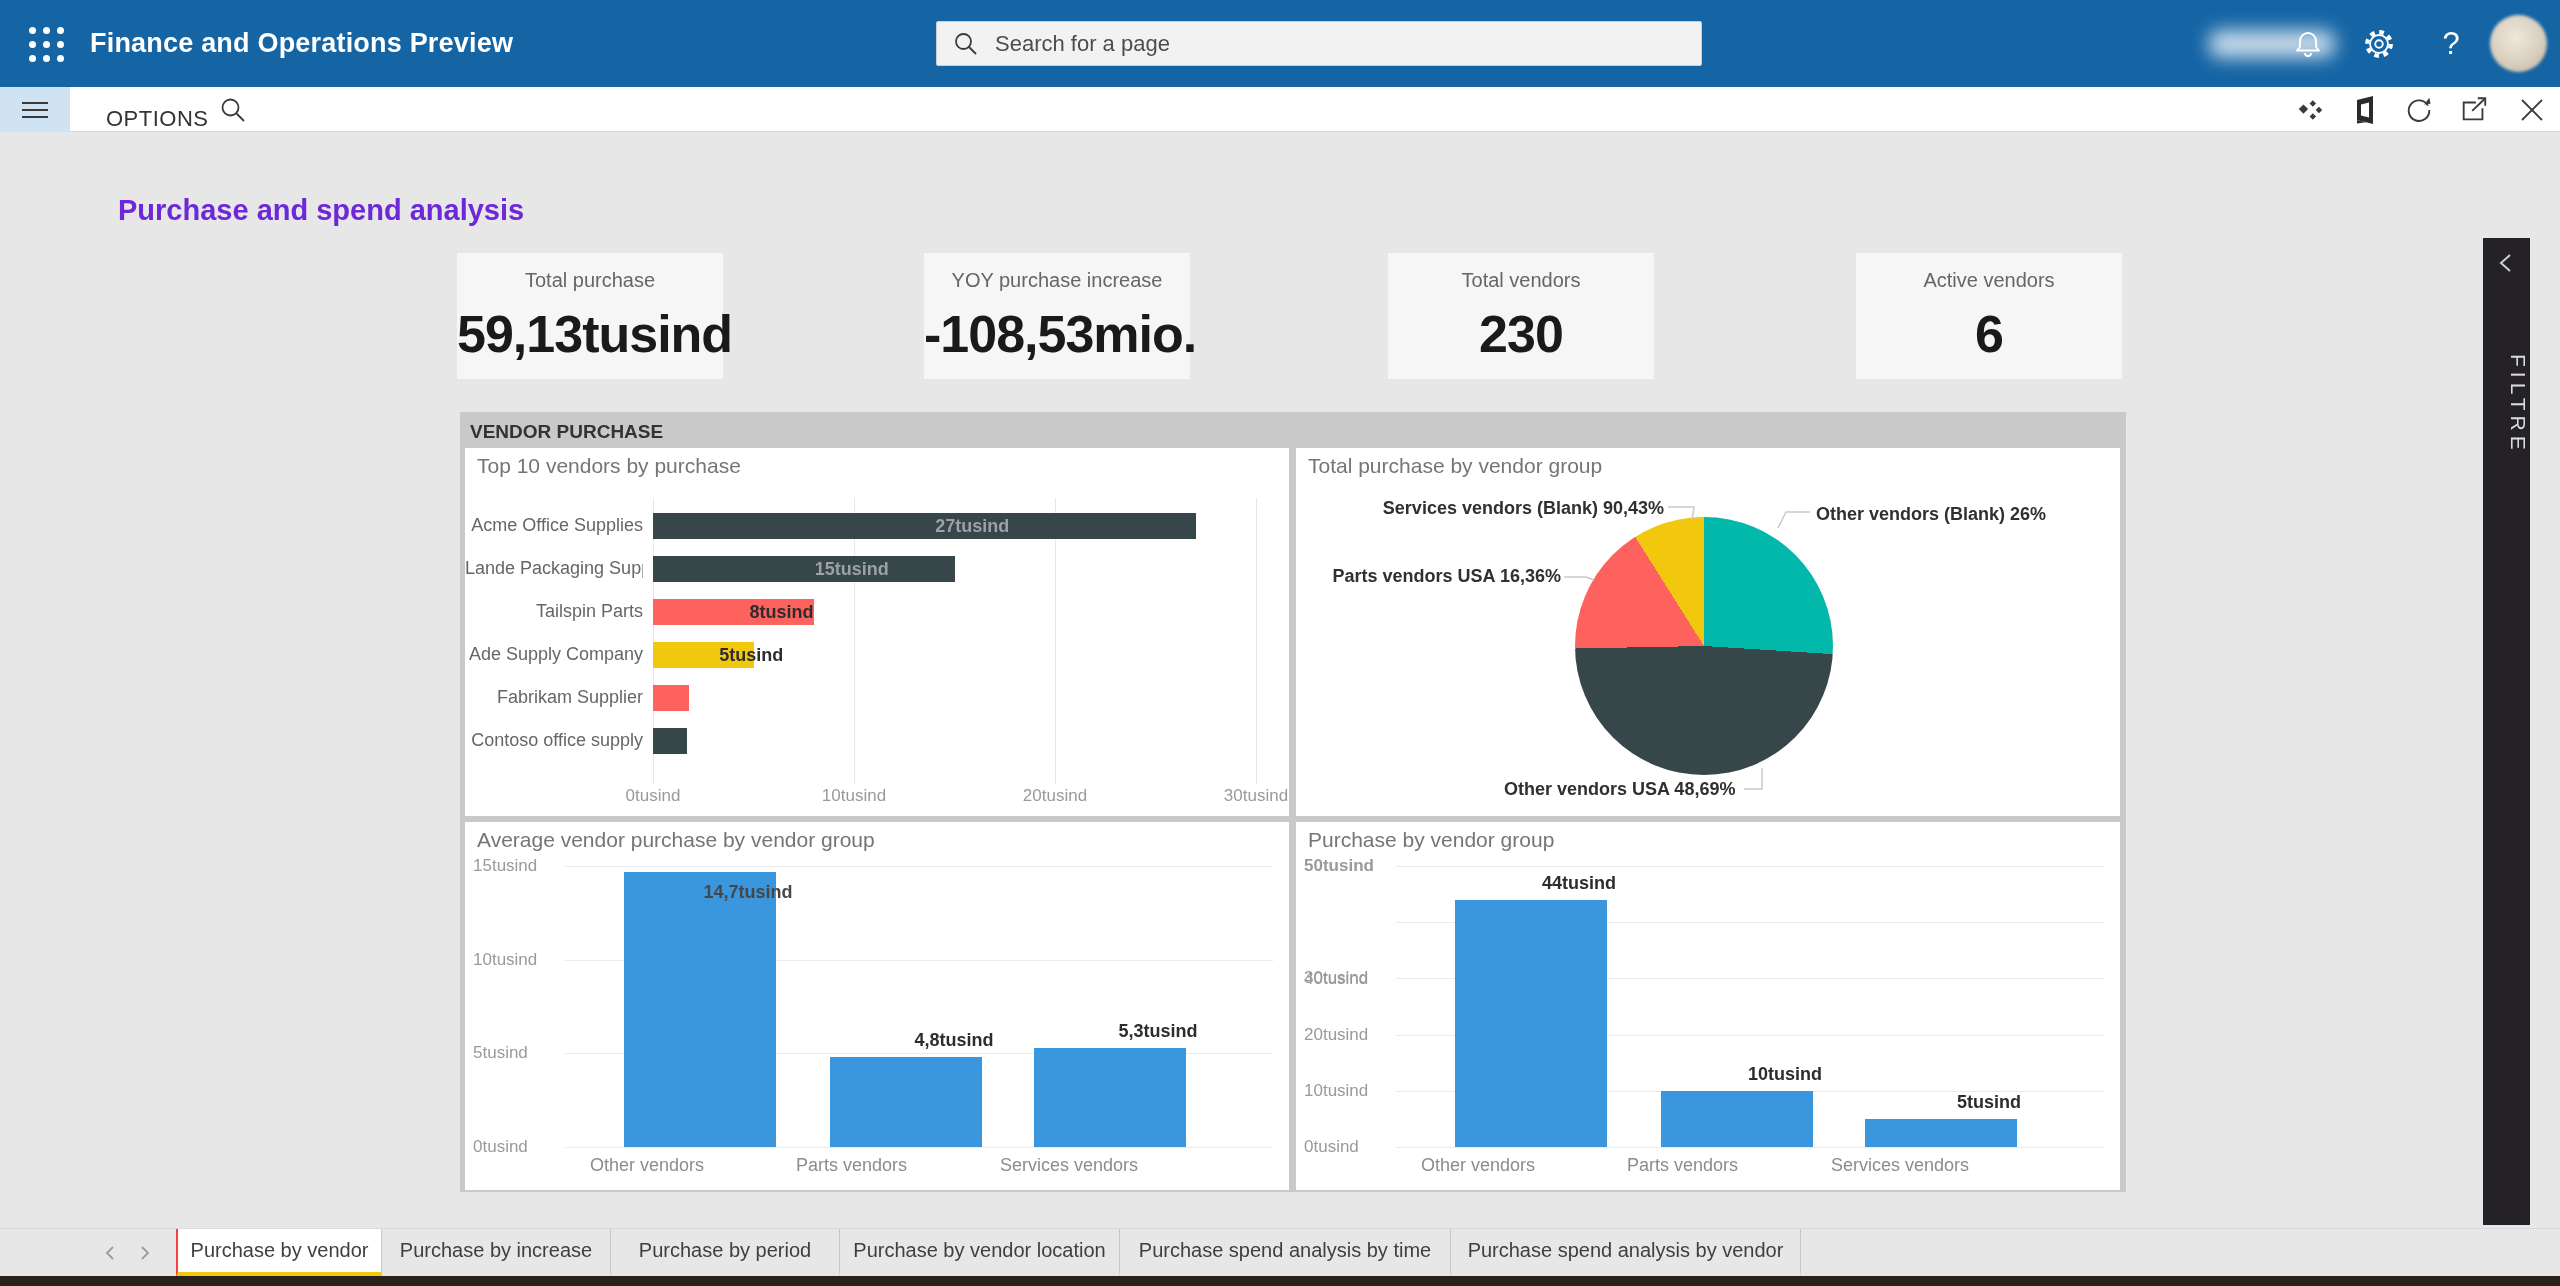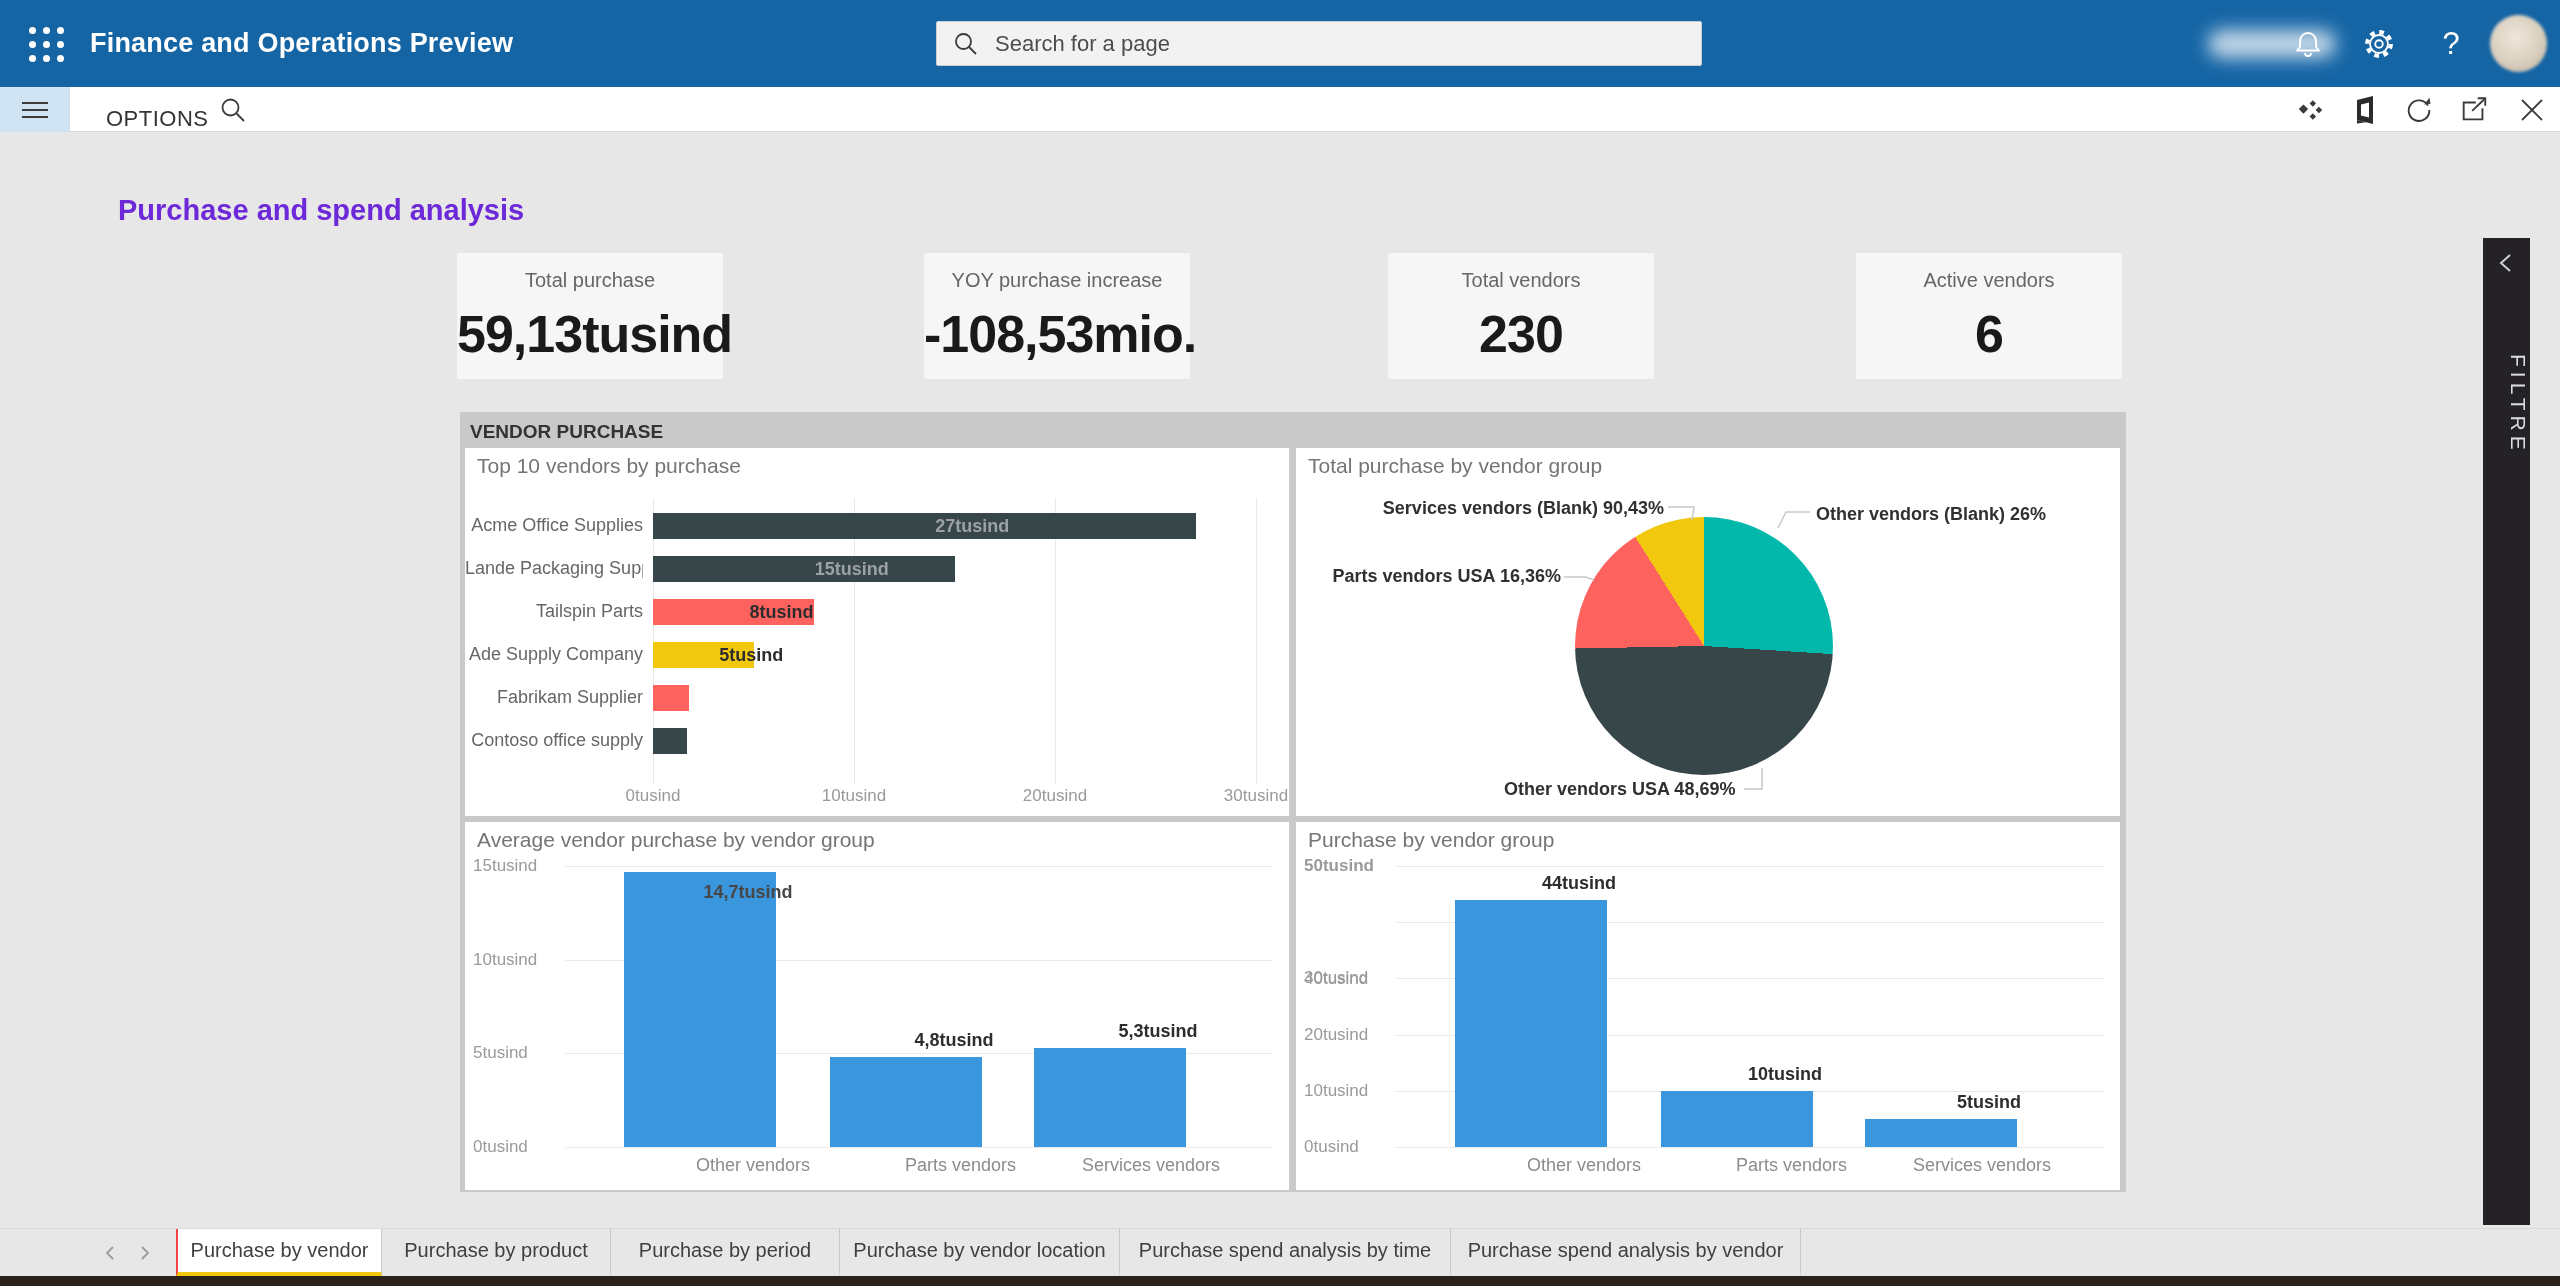--- a/index.html
+++ b/index.html
@@ -38,21 +38,21 @@
   .tile{position:absolute;width:824px;height:368px;background:#fff;overflow:hidden;}
   .tile-title{position:absolute;left:12px;top:6px;font-size:21px;font-weight:300;color:#757575;}
   .plot{position:absolute;left:0;top:0;width:824px;height:368px;}
   .gridv{position:absolute;top:50px;height:286px;width:1px;background:#e8e8e8;}
   .gridh{position:absolute;height:1px;background:#eaeaea;}
   .tickx{position:absolute;top:338px;width:120px;text-align:center;font-size:17px;color:#9a9a9a;}
   .ticky{position:absolute;left:8px;width:90px;font-size:17px;color:#9a9a9a;}
   .catlab{position:absolute;left:0;width:178px;text-align:right;font-size:18px;color:#666;white-space:nowrap;overflow:hidden;}
   .bar{position:absolute;cursor:pointer;}
   .barlab{position:absolute;text-align:center;font-size:18px;font-weight:700;white-space:nowrap;padding-left:48px;}
-  .xcat{position:absolute;top:333px;width:220px;text-align:right;font-size:18px;color:#8c8c8c;}
+  .xcat{position:absolute;top:333px;width:220px;text-align:left;font-size:18px;color:#8c8c8c;}
   .pie{position:absolute;border-radius:50%;cursor:pointer;}
   .pielab{position:absolute;font-size:18px;font-weight:700;color:#303030;white-space:nowrap;}
   .leader{position:absolute;left:0;top:0;pointer-events:none;}
   
   .filter-pane{position:absolute;left:2483px;top:238px;width:47px;height:987px;background:#242227;cursor:pointer;}
   .filter-chevron{position:absolute;left:14px;top:14px;}
   .filter-label{position:absolute;left:0;top:66px;width:47px;text-align:center;writing-mode:vertical-rl;color:#dcdcdc;font-size:21px;letter-spacing:5px;margin:0 auto;height:200px;}
   
   .tab-bar{position:absolute;left:0;top:1228px;width:2560px;height:48px;background:#e7e7e7;border-top:1px solid #dadada;box-sizing:border-box;}
   .tab-arrow{position:absolute;top:15px;background:none;border:none;cursor:pointer;padding:0;}
@@ -292,20 +292,20 @@
       <polyline points="10,3 4,9 10,15" fill="none" stroke="#9b9b9b" stroke-width="1.8"></polyline>
     </svg>
   </button>
   <button class="tab-arrow" style="left:138px;">
     <svg width="14" height="18" viewBox="0 0 14 18">
       <polyline points="4,3 10,9 4,15" fill="none" stroke="#9b9b9b" stroke-width="1.8"></polyline>
     </svg>
   </button>
   <div class="tabs" id="tabs">
       <div class="tab active" style="width: 203px;">Purchase by vendor</div>
-      <div class="tab" style="width: 228px;">Purchase by product</div>
+      <div class="tab" style="width: 228px;">Purchase by increase</div>
       <div class="tab" style="width: 228px;">Purchase by period</div>
       <div class="tab" style="width: 279px;">Purchase by vendor location</div>
       <div class="tab" style="width: 330px;">Purchase spend analysis by time</div>
       <div class="tab" style="width: 349px;">Purchase spend analysis by vendor</div>
     </div>
 </div>
 <div class="dark-strip"></div>
 
 </body></html>

